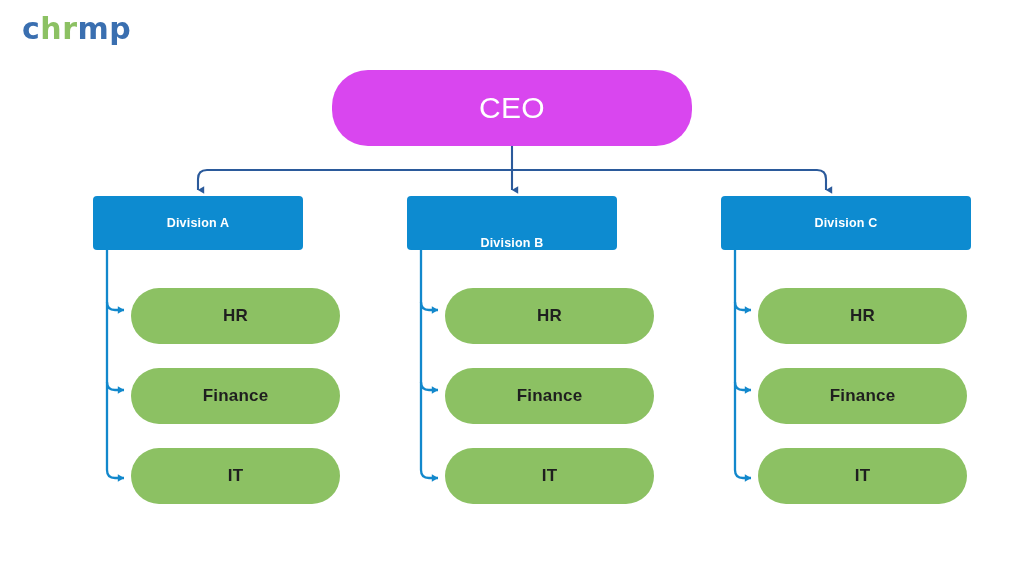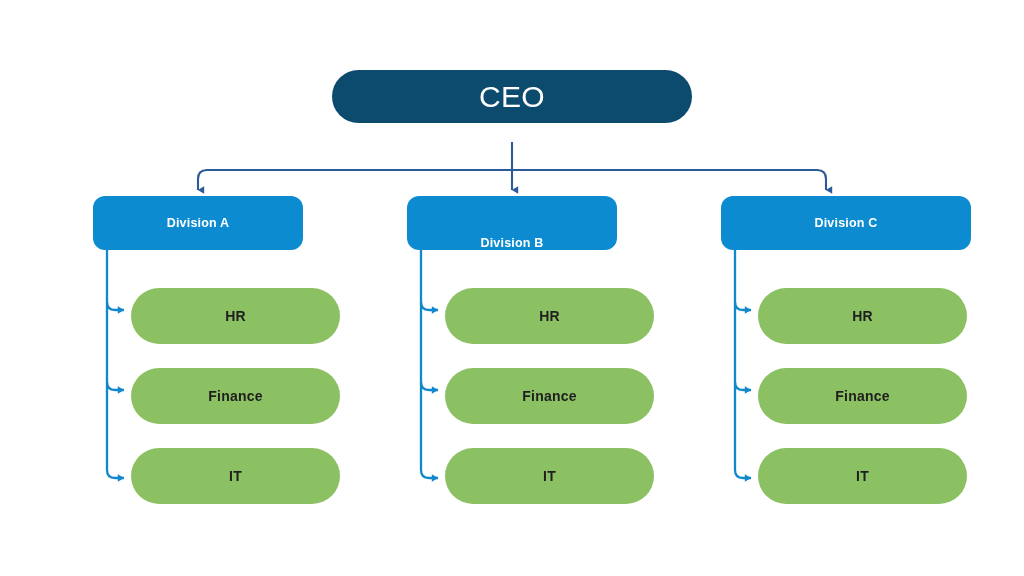--- a/index.html
+++ b/index.html
@@ -57,40 +57,41 @@
 
   .node-ceo {
     border-radius: 36px;
     font-size: 30px;
     font-weight: 400;
     color: #ffffff;
     letter-spacing: 0.3px;
   }
 
   .node-division {
-    border-radius: 12px;
+    border-radius: 4px;
     font-size: 12.5px;
     font-weight: 700;
     color: #ffffff;
     letter-spacing: 0.2px;
   }
 
   .node-unit {
     border-radius: 28px;
-    font-size: 14px;
+    font-size: 17px;
     font-weight: 700;
     color: #1f1f1f;
     letter-spacing: 0.2px;
   }
 </style>
 </head>
 <body>
 
 <div id="canvas" style="width: 1024px; height: 576px; background: rgb(255, 255, 255);">
 
+  <div id="logo"><span style="color: rgb(58, 111, 176);">c</span><span style="color: rgb(140, 193, 99);">h</span><span style="color: rgb(140, 193, 99);">r</span><span style="color: rgb(58, 111, 176);">m</span><span style="color: rgb(58, 111, 176);">p</span></div>
 
   <svg id="connectors" viewBox="0 0 1024 576" width="1024" height="576" xmlns="http://www.w3.org/2000/svg">
     <defs>
       <marker id="arrow-dark-down" markerWidth="10" markerHeight="10" refX="5" refY="8.4" orient="auto" markerUnits="userSpaceOnUse">
         <path d="M1.2,2.2 L5,8.6 L8.8,2.2 Z" fill="#2b5a9b"></path>
       </marker>
       <marker id="arrow-light-right" markerWidth="10" markerHeight="10" refX="8.4" refY="5" orient="auto" markerUnits="userSpaceOnUse">
         <path d="M2.2,1.2 L8.6,5 L2.2,8.8 Z" fill="#1288cc"></path>
       </marker>
     </defs>
@@ -119,21 +120,21 @@
     </g>
 
     <g fill="none" stroke="#1288cc" stroke-width="2.3" stroke-linecap="butt">
       <path d="M735,250 L735,470 Q735,478 743,478 L751,478" marker-end="url(#arrow-light-right)"></path>
       <path d="M735,302 Q735,310 743,310 L751,310" marker-end="url(#arrow-light-right)"></path>
       <path d="M735,382 Q735,390 743,390 L751,390" marker-end="url(#arrow-light-right)"></path>
     </g>
   </svg>
 
   <div id="nodes">
-      <div class="node node-ceo" style="left: 332px; top: 70px; width: 360px; height: 53px; background: #0c4a6e; color: rgb(255, 255, 255); border-radius: 36px;">
+      <div class="node node-ceo" style="left: 332px; top: 70px; width: 360px; height: 76px; background: #d946ef; color: rgb(255, 255, 255); border-radius: 36px;">
         <span>CEO</span>
       </div>
       <div class="node node-division" style="left: 93px; top: 196px; width: 210px; height: 54px; background: rgb(13, 139, 208); color: rgb(255, 255, 255);">
         <span>Division A</span>
       </div>
       <div class="node node-division" style="left: 407px; top: 196px; width: 210px; height: 54px; background: rgb(13, 139, 208); color: rgb(255, 255, 255); align-items: flex-end;">
         <span>Division B</span>
       </div>
       <div class="node node-division" style="left: 721px; top: 196px; width: 250px; height: 54px; background: rgb(13, 139, 208); color: rgb(255, 255, 255);">
         <span>Division C</span>

